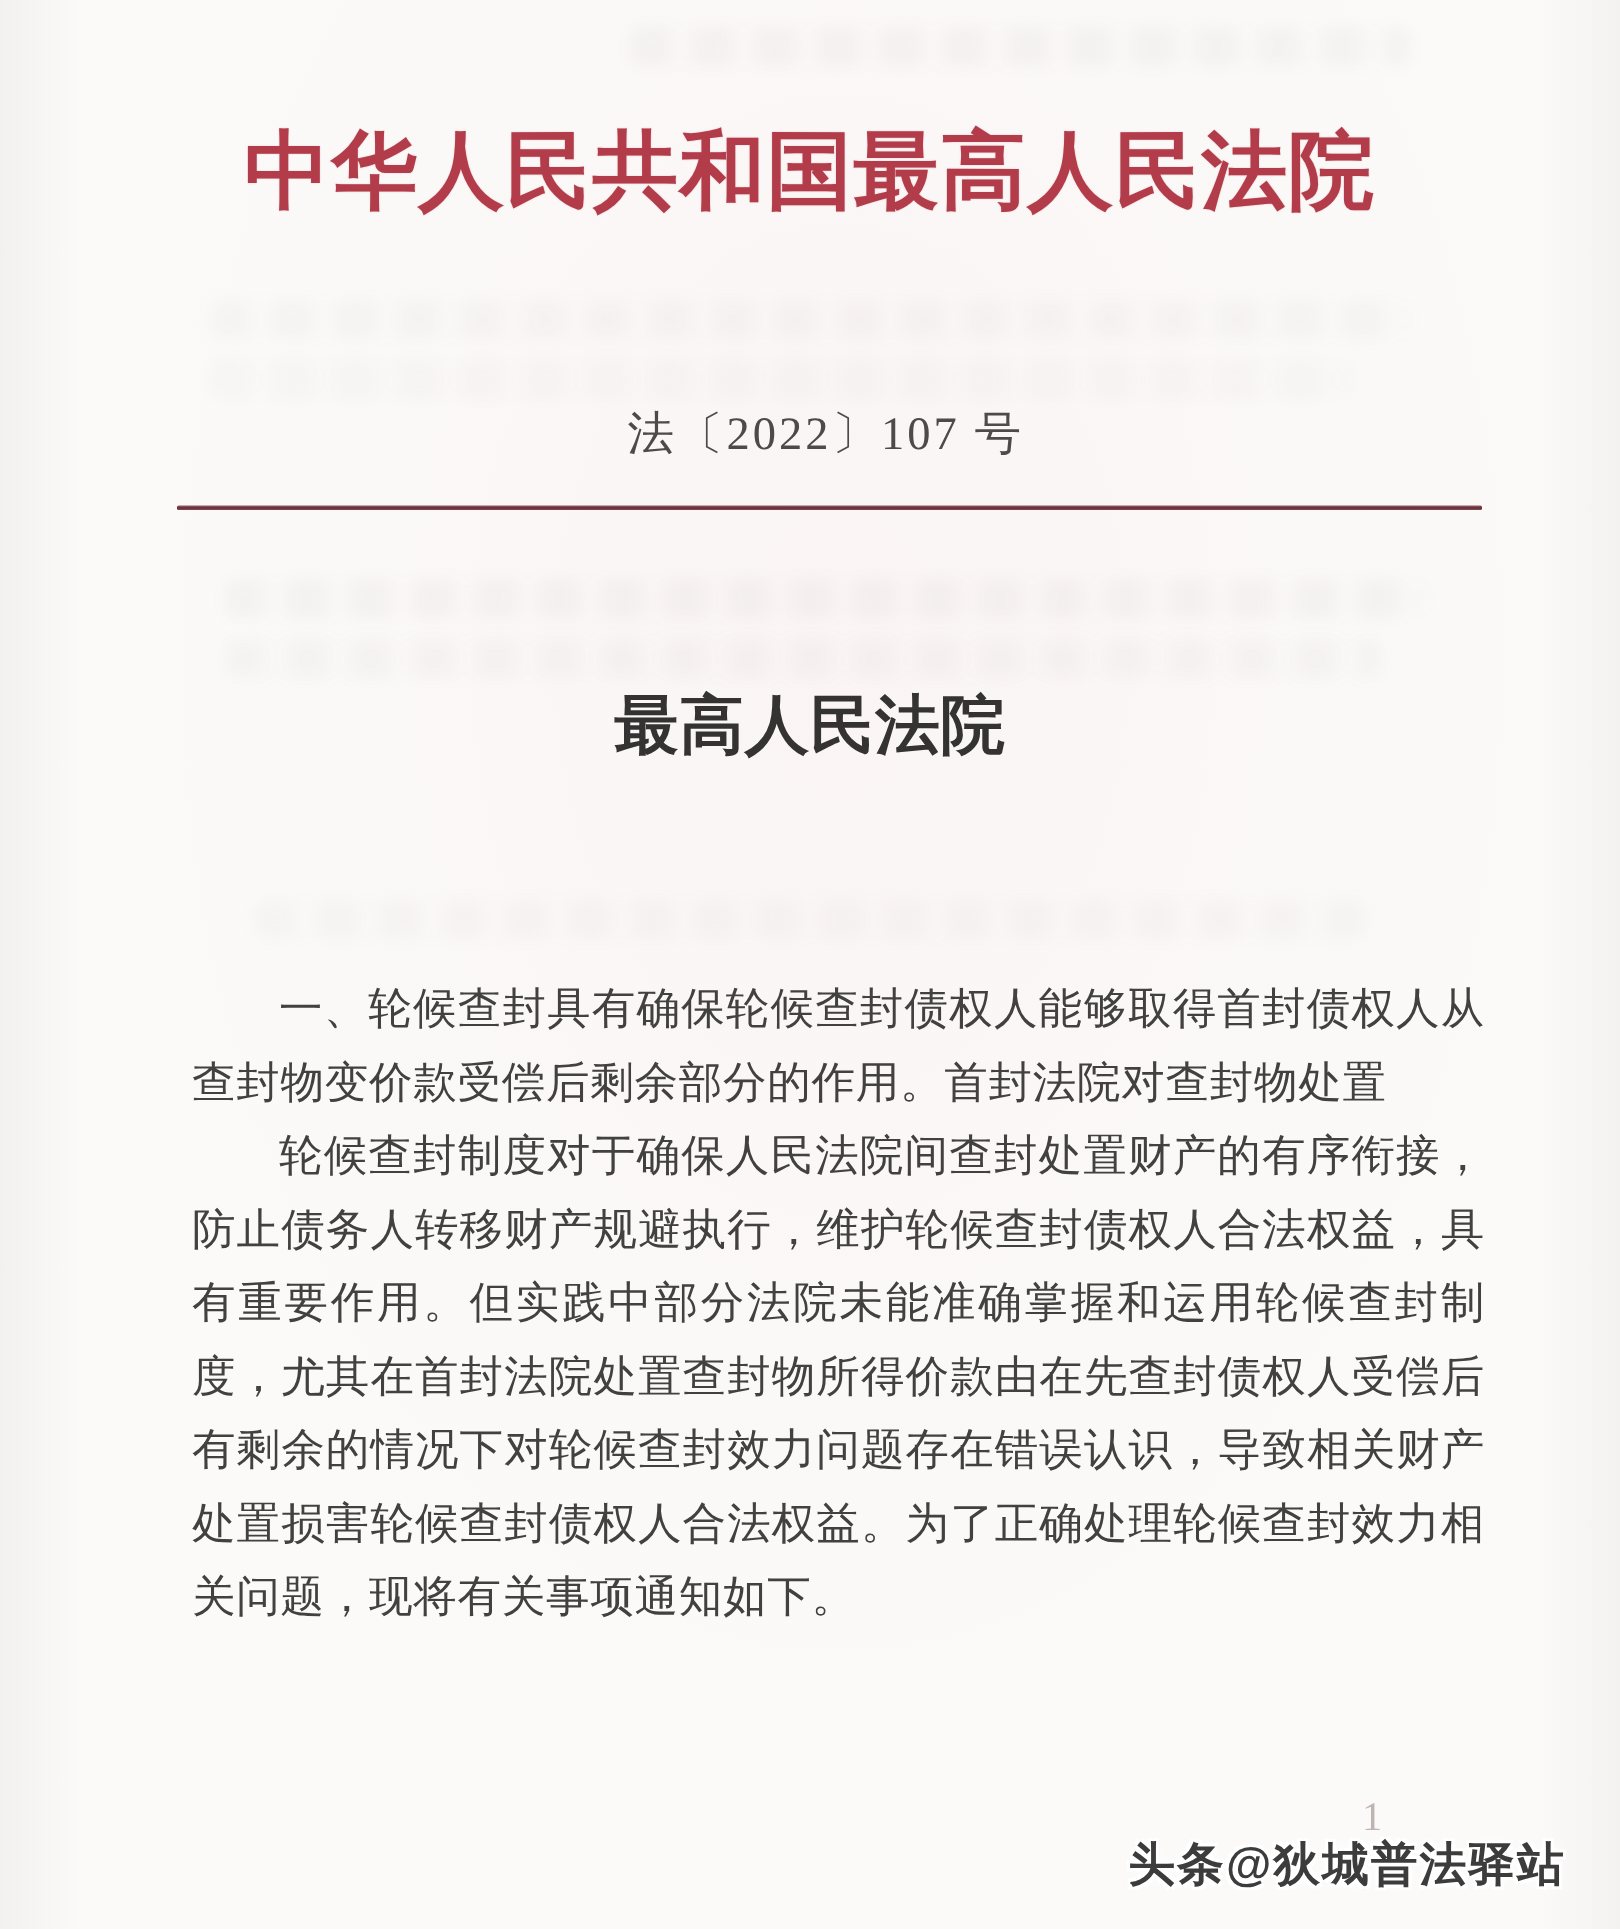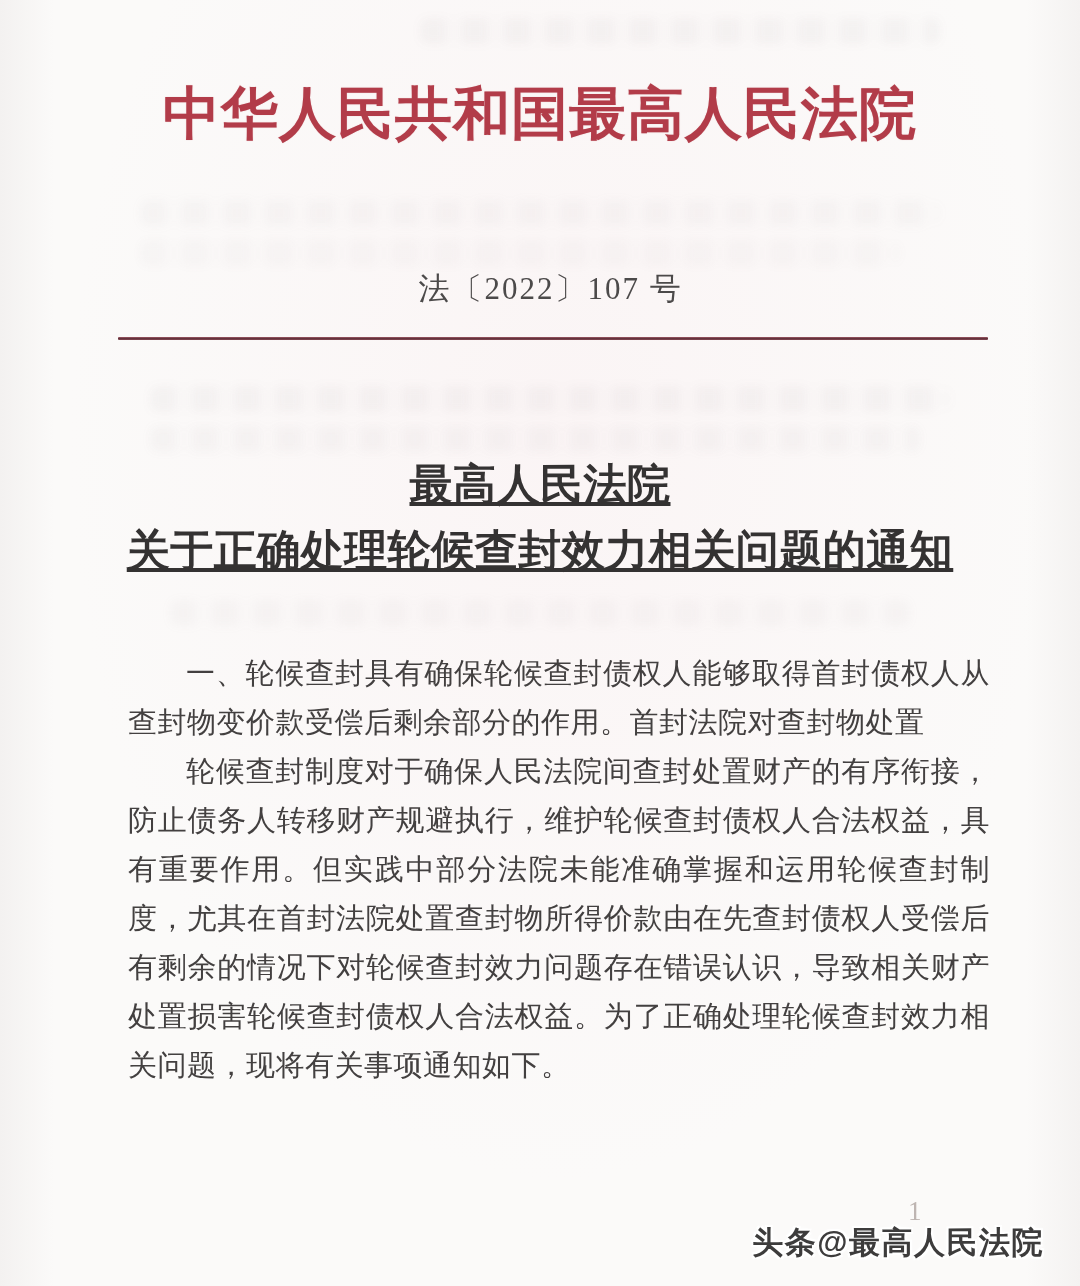--- a/index.html
+++ b/index.html
@@ -81,21 +81,20 @@
     position: absolute;
     top: 452px;
     left: 0;
     width: 100%;
     text-align: center;
     font-size: 43px;
     font-weight: bold;
     color: #343232;
     line-height: 66px;
     letter-spacing: 0.5px;
-    text-decoration: underline;
   }
 
   .body-block {
     position: absolute;
     top: 649px;
     left: 128px;
     width: 862px;
     font-size: 29px;
     line-height: 49px;
     color: var(--body-text);
@@ -143,25 +142,24 @@
   <div class="smudge s6"></div>
 
   <div class="letterhead">中华人民共和国最高人民法院</div>
 
   <div class="doc-number">法〔2022〕107 号</div>
 
   <div class="divider"></div>
 
   <div class="title-block">
     <div>最高人民法院</div>
-    <div>关于正确处理轮候查封效力相关问题的通知</div>
   </div>
 
   <div class="body-block">
     <p class="indent">一、轮候查封具有确保轮候查封债权人能够取得首封债权人从查封物变价款受偿后剩余部分的作用。首封法院对查封物处置</p>
     <p class="indent">轮候查封制度对于确保人民法院间查封处置财产的有序衔接，防止债务人转移财产规避执行，维护轮候查封债权人合法权益，具有重要作用。但实践中部分法院未能准确掌握和运用轮候查封制度，尤其在首封法院处置查封物所得价款由在先查封债权人受偿后有剩余的情况下对轮候查封效力问题存在错误认识，导致相关财产处置损害轮候查封债权人合法权益。为了正确处理轮候查封效力相关问题，现将有关事项通知如下。</p>
   </div>
 
   <div class="page-number">1</div>
 
-  <div class="watermark">头条@最高人民法院</div>
+  <div class="watermark">头条@狄城普法驿站</div>
 
 </div>
 
 </body></html>

